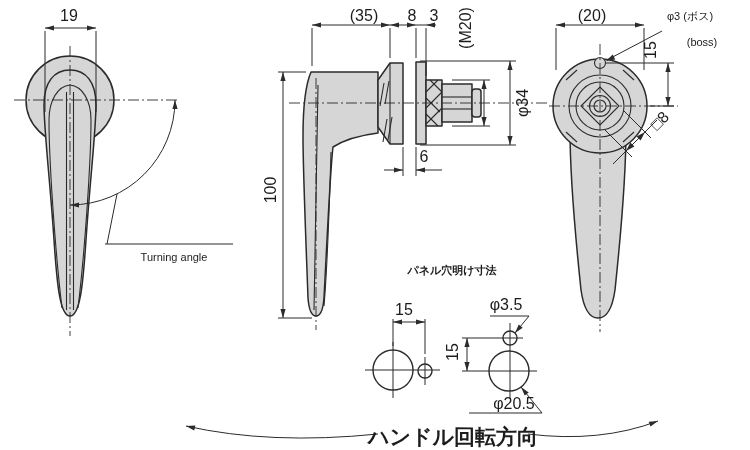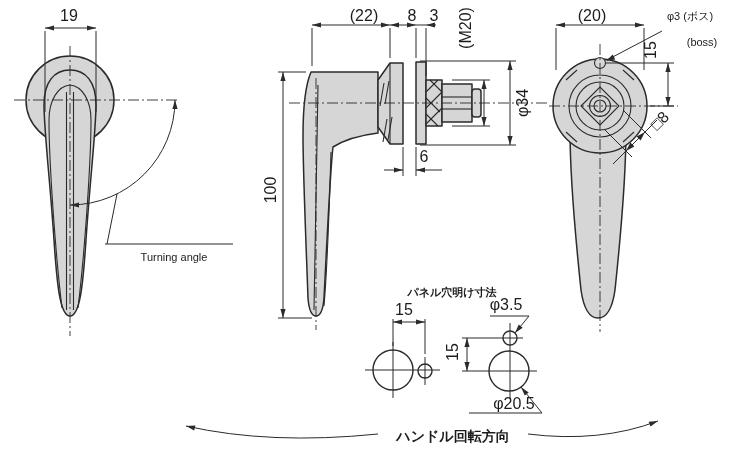--- a/index.html
+++ b/index.html
@@ -2,21 +2,21 @@
 <html><head>
 <meta charset="utf-8">
 <style>
   html,body{margin:0;padding:0;background:#fff;}
   #stage{position:relative;width:736px;height:450px;background:#ffffff;overflow:hidden;
          font-family:"Liberation Sans",sans-serif;}
   svg{position:absolute;left:0;top:0;}
   .lbl{position:absolute;font-size:16px;color:#1c1c1c;white-space:nowrap;
        transform:translate(-50%,-50%);line-height:1;}
   .jp{font-size:11px;}
-  .sm{font-size:14px;}
+  .sm{font-size:21px;}
   .bold{font-weight:bold;}
   .rot90{transform:translate(-50%,-50%) rotate(-90deg);}
   .rot45{transform:translate(-50%,-50%) rotate(-45deg);}
   .outline{stroke:#2b2b2b;stroke-width:1.5;fill:#d6d6d6;stroke-linejoin:round;}
   .thin{stroke:#2b2b2b;stroke-width:1;fill:none;}
   .detail{stroke:#2b2b2b;stroke-width:1.1;fill:none;}
   .dim{stroke:#2b2b2b;stroke-width:1;fill:none;}
   .cl{stroke:#2b2b2b;stroke-width:0.9;fill:none;stroke-dasharray:11 3 2 3;}
   .arr{fill:#2b2b2b;stroke:none;}
 </style>
@@ -196,34 +196,34 @@
     <path class="dim" d="M 186,426 Q 270,445 378,434"></path>
     <polygon class="arr" points="186,426 194.2,430.5 195.4,425.5"></polygon>
     <path class="dim" d="M 528,434 Q 600,443 658,421"></path>
     <polygon class="arr" points="658,421 650.5,426.6 648.7,421.8"></polygon>
   </g>
 </svg>
 
 <span class="lbl" style="left:69px;top:16px">19</span>
 <span class="lbl jp" style="left:174px;top:257px">Turning angle</span>
 
-<span class="lbl" style="left:364px;top:16px">(22)</span>
+<span class="lbl" style="left:364px;top:16px">(35)</span>
 <span class="lbl" style="left:412px;top:16px">8</span>
 <span class="lbl" style="left:434px;top:16px">3</span>
 <span class="lbl rot90" style="left:466px;top:28px">(M20)</span>
 <span class="lbl rot90" style="left:271px;top:190px">100</span>
 <span class="lbl rot90" style="left:523px;top:103px">φ34</span>
 <span class="lbl" style="left:424px;top:157px">6</span>
 
 <span class="lbl" style="left:592px;top:16px">(20)</span>
 <span class="lbl jp" style="left:690px;top:16px">φ3 (ボス)</span>
 <span class="lbl jp" style="left:702px;top:42px">(boss)</span>
 <span class="lbl rot90" style="left:651px;top:50px">15</span>
 <span class="lbl rot45" style="left:660px;top:121px">□8</span>
 
-<span class="lbl jp bold" style="left:452px;top:292px">パネル穴明け寸法</span>
+<span class="lbl jp bold" style="left:452px;top:270px">パネル穴明け寸法</span>
 <span class="lbl" style="left:404px;top:310px">15</span>
 <span class="lbl" style="left:506px;top:305px">φ3.5</span>
 <span class="lbl rot90" style="left:453px;top:352px">15</span>
 <span class="lbl" style="left:514px;top:404px">φ20.5</span>
 <span class="lbl sm bold" style="left:453px;top:436px">ハンドル回転方向</span>
 
 </div>
 
 </body></html>

